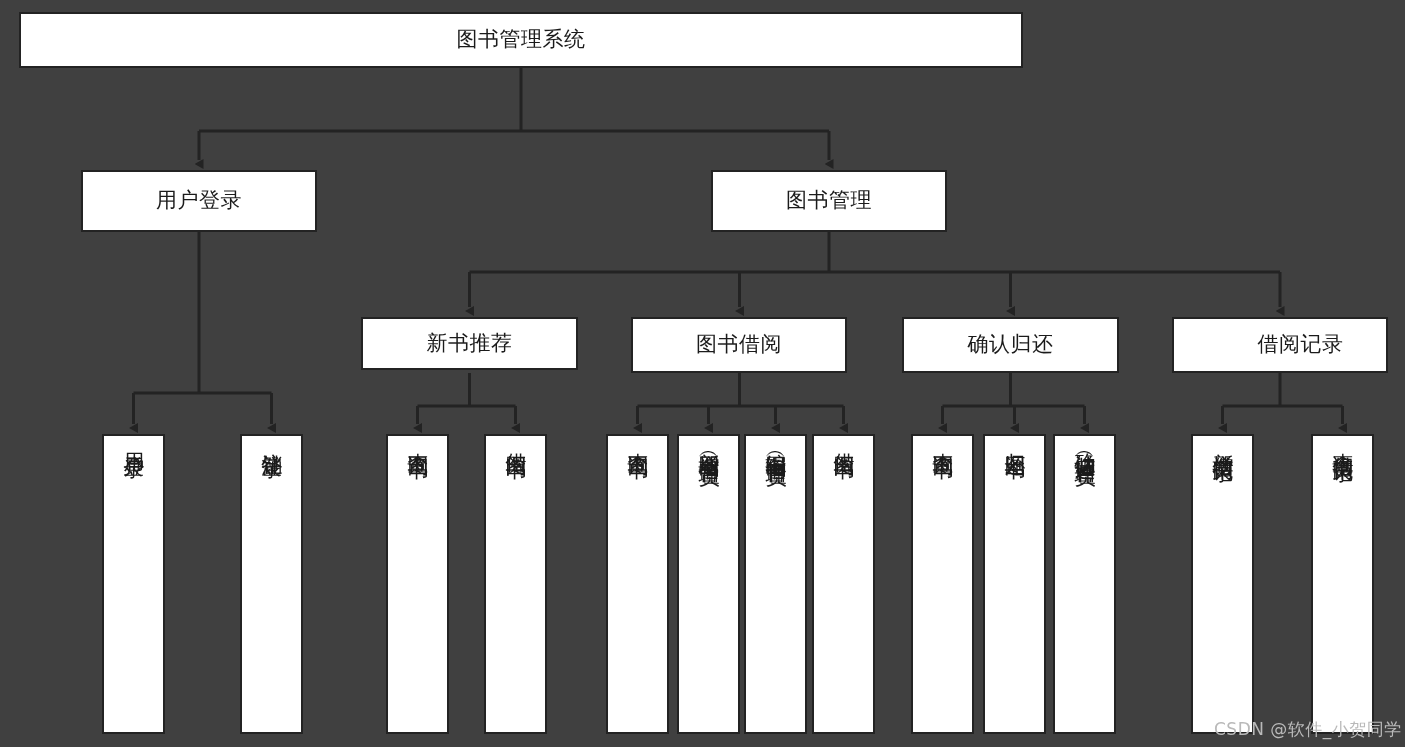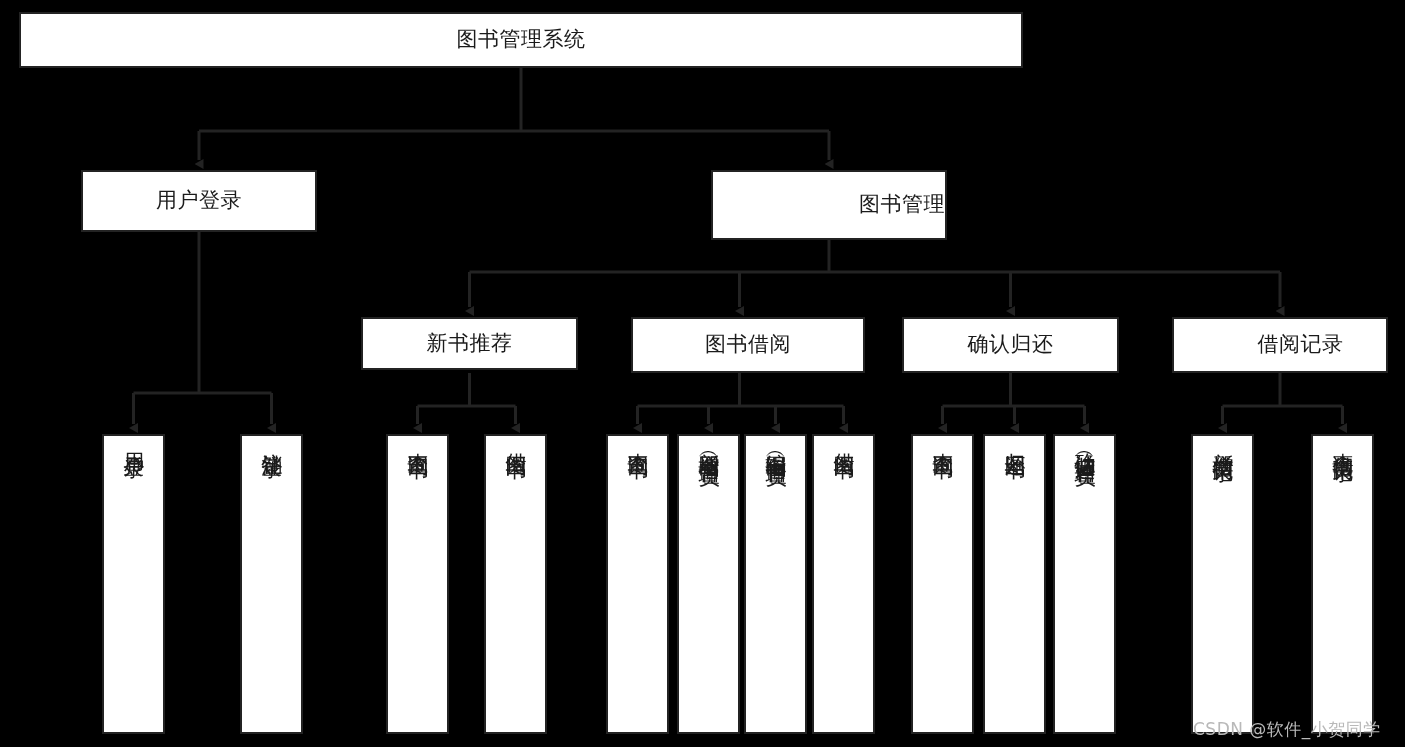--- a/index.html
+++ b/index.html
@@ -7,21 +7,21 @@
     padding: 0;
     background: #ffffff;
   }
   body {
     font-family: "DejaVu Sans", "Liberation Sans", sans-serif;
   }
   #diagram-root {
     position: relative;
     width: 1405px;
     height: 747px;
-    background: #000000;
+    background: #404040;
     overflow: hidden;
   }
   #diagram-svg {
     position: absolute;
     left: 0;
     top: 0;
     width: 1405px;
     height: 747px;
   }
   .node-box {
@@ -54,20 +54,21 @@
     line-height: 1;
     white-space: nowrap;
     margin: 0 auto;
   }
   .watermark {
     position: absolute;
     font-size: 17px;
     color: #b9b9b9;
     white-space: nowrap;
     letter-spacing: 0.5px;
+    margin-left: 21px;
   }
 </style>
 </head>
 <body>
 
 <div id="diagram-root">
 
   <svg id="diagram-svg" viewBox="0 0 1405 747" xmlns="http://www.w3.org/2000/svg">
     <defs>
       <marker id="arrowhead" markerWidth="10" markerHeight="9" refX="1" refY="4.5" orient="auto" markerUnits="userSpaceOnUse">
@@ -111,28 +112,28 @@
       </g>
   </svg>
 
   <div class="node-box horiz" id="node-root" style="left: 19px; top: 12px; width: 1004px; height: 56px;">
     <span class="node-label">图书管理系统</span>
   </div>
 
   <div class="node-box horiz" id="node-l2-0" style="left: 81px; top: 170px; width: 236px; height: 62px;">
     <span class="node-label">用户登录</span>
   </div>
-  <div class="node-box horiz" id="node-l2-1" style="left: 711px; top: 170px; width: 236px; height: 70px; justify-content: flex-end;">
+  <div class="node-box horiz" id="node-l2-1" style="left: 711px; top: 170px; width: 236px; height: 62px;">
     <span class="node-label">图书管理</span>
   </div>
 
   <div class="node-box horiz" id="node-l3-0" style="left: 361px; top: 317px; width: 217px; height: 53px;">
     <span class="node-label">新书推荐</span>
   </div>
-  <div class="node-box horiz" id="node-l3-1" style="left: 631px; top: 317px; width: 234px; height: 56px;">
+  <div class="node-box horiz" id="node-l3-1" style="left: 631px; top: 317px; width: 216px; height: 56px;">
     <span class="node-label">图书借阅</span>
   </div>
   <div class="node-box horiz" id="node-l3-2" style="left: 902px; top: 317px; width: 217px; height: 56px;">
     <span class="node-label">确认归还</span>
   </div>
   <div class="node-box horiz" id="node-l3-3" style="left: 1172px; top: 317px; width: 216px; height: 56px; padding-left: 41px;">
     <span class="node-label">借阅记录</span>
   </div>
 
   <div class="node-box vert" id="node-leaf-0" style="left: 102px; top: 434px; width: 63px; height: 300px;">

